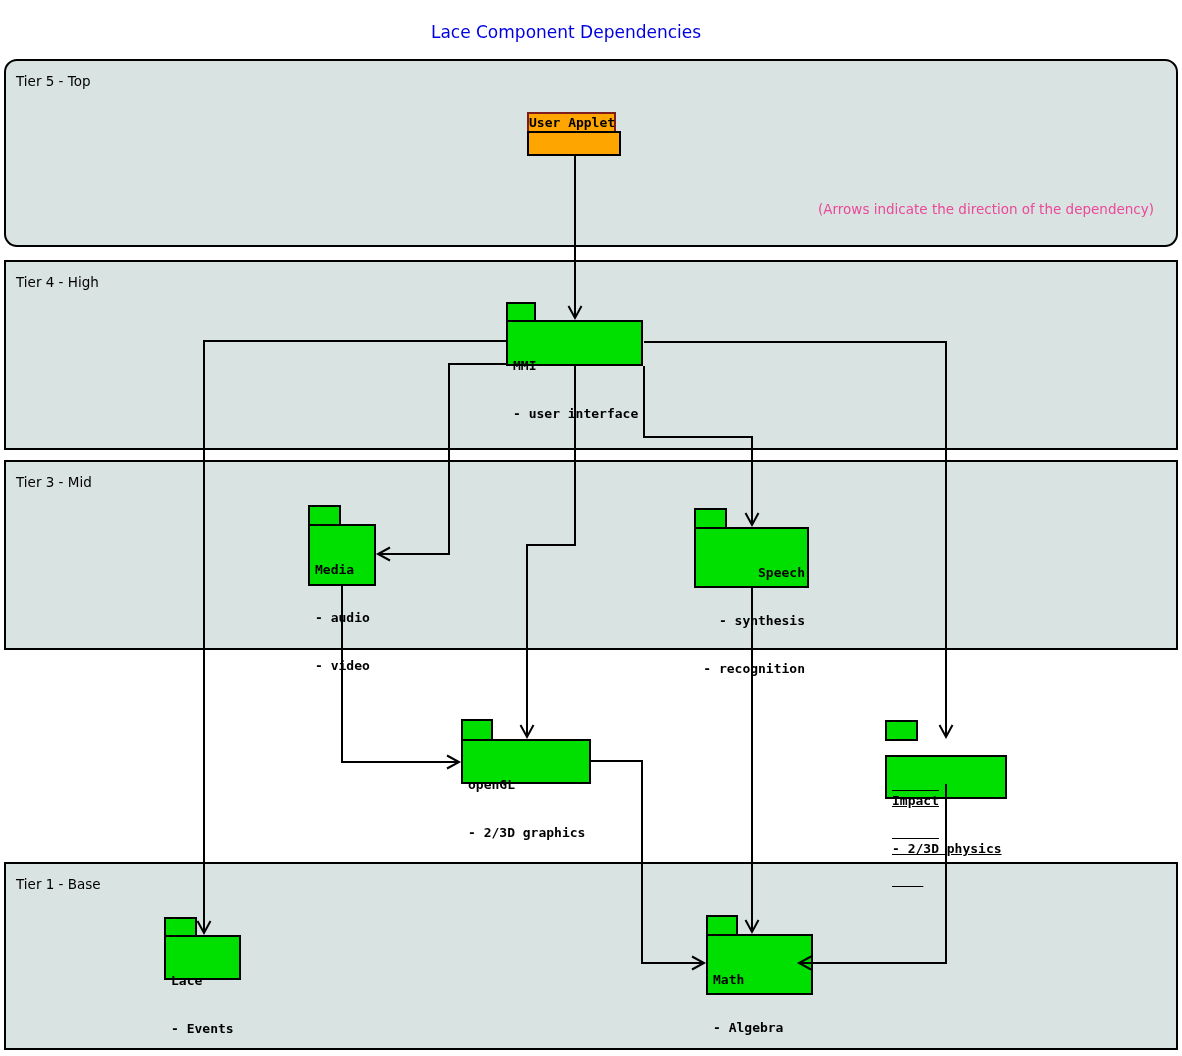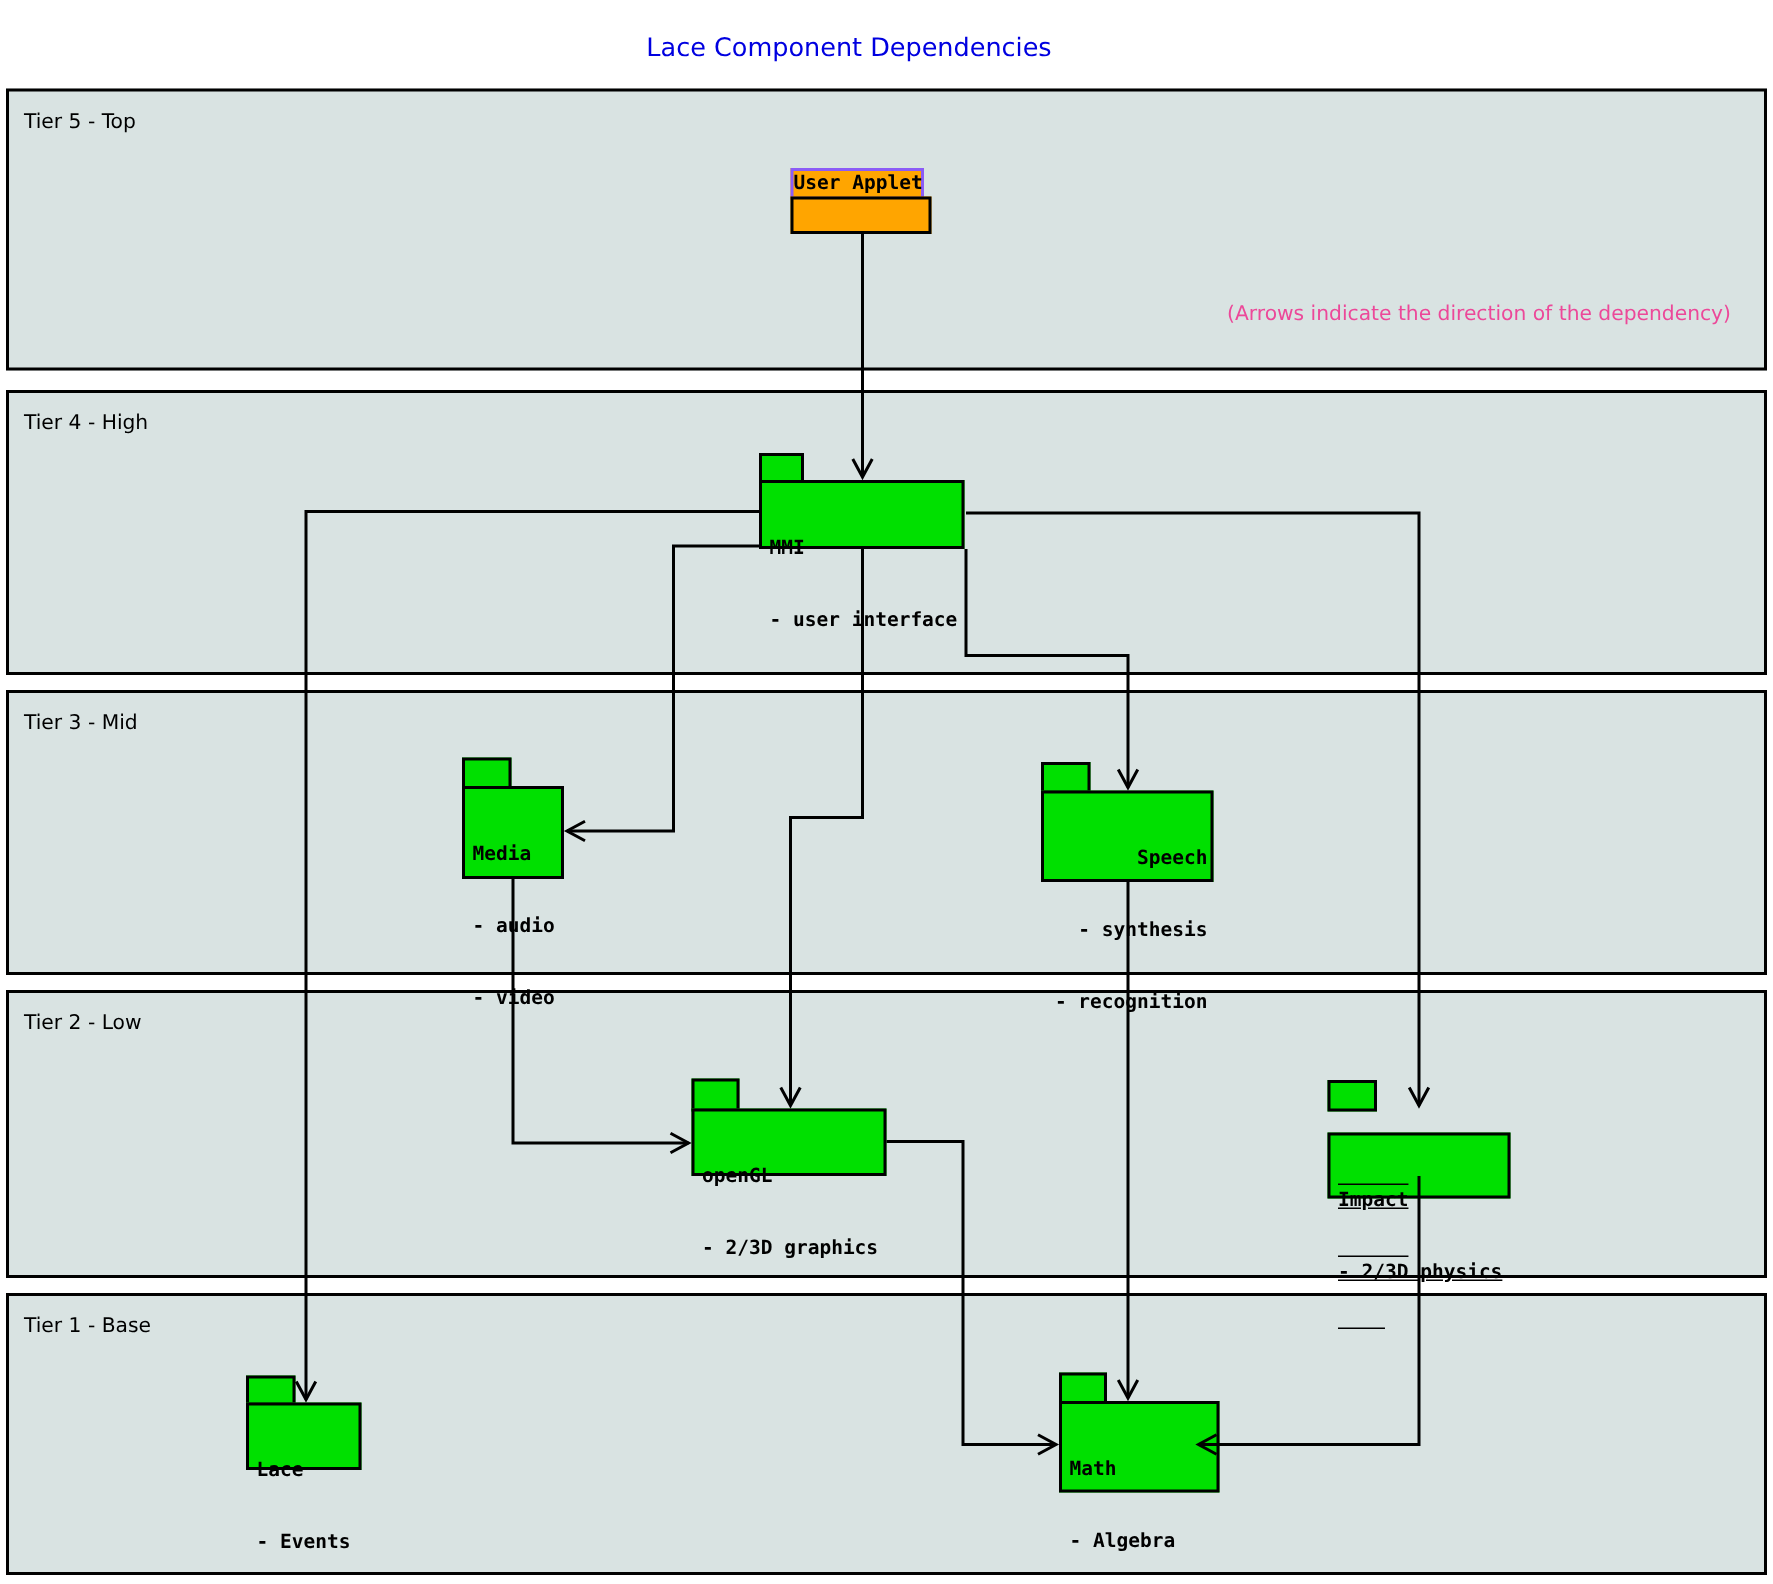--- a/index.html
+++ b/index.html
@@ -13,42 +13,42 @@
     font-size:17px;color:var(--blue);
   }
   .note{
     position:absolute;top:201px;right:28px;font-size:13.5px;color:#ec4899;
   }
   .tier{
     position:absolute;left:4px;width:1174px;box-sizing:border-box;
     border:2px solid #000;background:var(--tierbg);
   }
   .tier .tier-label{position:absolute;left:10px;top:12px;font-size:13.5px;color:#000;}
-  .t5{top:59px;height:188px;}
+  .t5{top:59px;height:188px;border-radius:13px;}
   .t4{top:260px;height:190px;}
   .t3{top:460px;height:190px;}
   .t2{top:660px;height:192px;}
   .t1{top:862px;height:188px;}
 
   .node{position:absolute;z-index:3;}
   .pkg-tab{
     position:absolute;box-sizing:border-box;border:2px solid #000;
     background:var(--green);
   }
   .pkg-body{
     position:absolute;box-sizing:border-box;border:2px solid #000;
     background:var(--green);
     font-family:"DejaVu Sans Mono",monospace;font-size:13px;font-weight:bold;
     color:#000;line-height:16px;padding:4px 2px 0 5px;white-space:pre;
   }
   .pkg-body span{display:block;}
 
   
   .ua-head{
-    position:absolute;box-sizing:border-box;border:2px solid #8b5cf6;background:var(--orange);
+    position:absolute;box-sizing:border-box;border:2px solid #7f1d1d;background:var(--orange);
     font-family:"DejaVu Sans Mono",monospace;font-size:13px;font-weight:bold;
     text-align:center;line-height:17px;white-space:pre;
   }
   .ua-body{position:absolute;box-sizing:border-box;border:2px solid #000;background:var(--orange);}
 
   
   .n-mmi    .pkg-tab{left:506px;top:302px;width:30px;height:20px;}
   .n-mmi    .pkg-body{left:506px;top:320px;width:137px;height:46px;}
   .n-media  .pkg-tab{left:308px;top:505px;width:33px;height:21px;}
   .n-media  .pkg-body{left:308px;top:524px;width:68px;height:62px;}
@@ -76,23 +76,20 @@
   <div class="title">Lace Component Dependencies</div>
 
   <div class="tier t5">
     <span class="tier-label">Tier 5 - Top</span>
   </div>
   <div class="tier t4">
     <span class="tier-label">Tier 4 - High</span>
   </div>
   <div class="tier t3">
     <span class="tier-label">Tier 3 - Mid</span>
-  </div>
-  <div class="tier t2">
-    <span class="tier-label">Tier 2 - Low</span>
   </div>
   <div class="tier t1">
     <span class="tier-label">Tier 1 - Base</span>
   </div>
 
   <div class="note">(Arrows indicate the direction of the dependency)</div>
 
   <div class="node n-ua">
     <div class="ua-head">User Applet</div>
     <div class="ua-body"></div>

